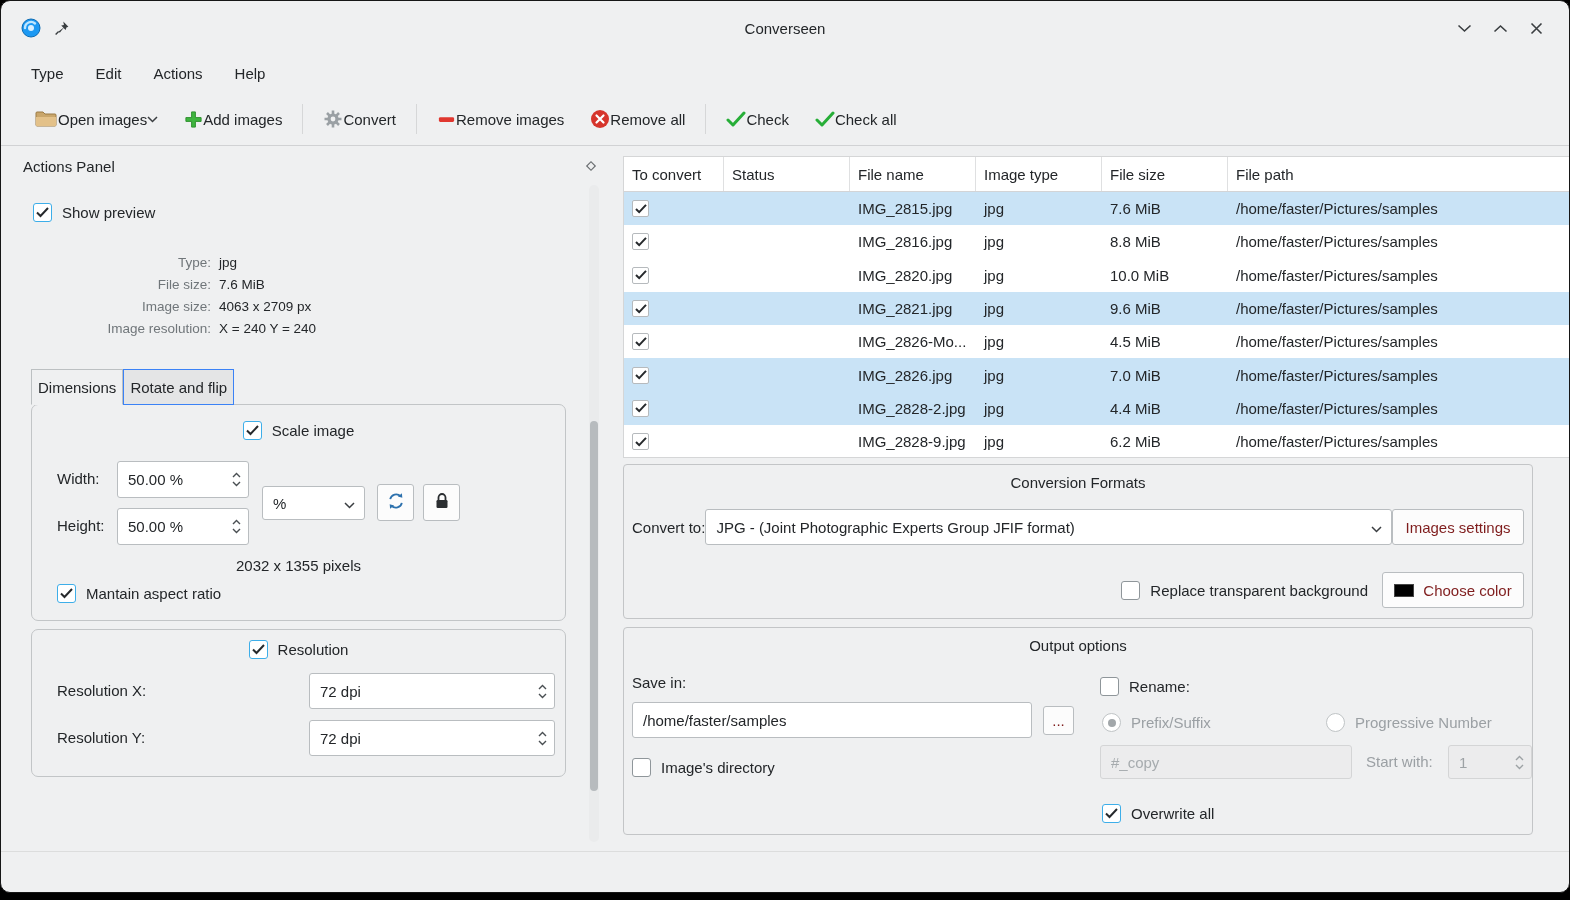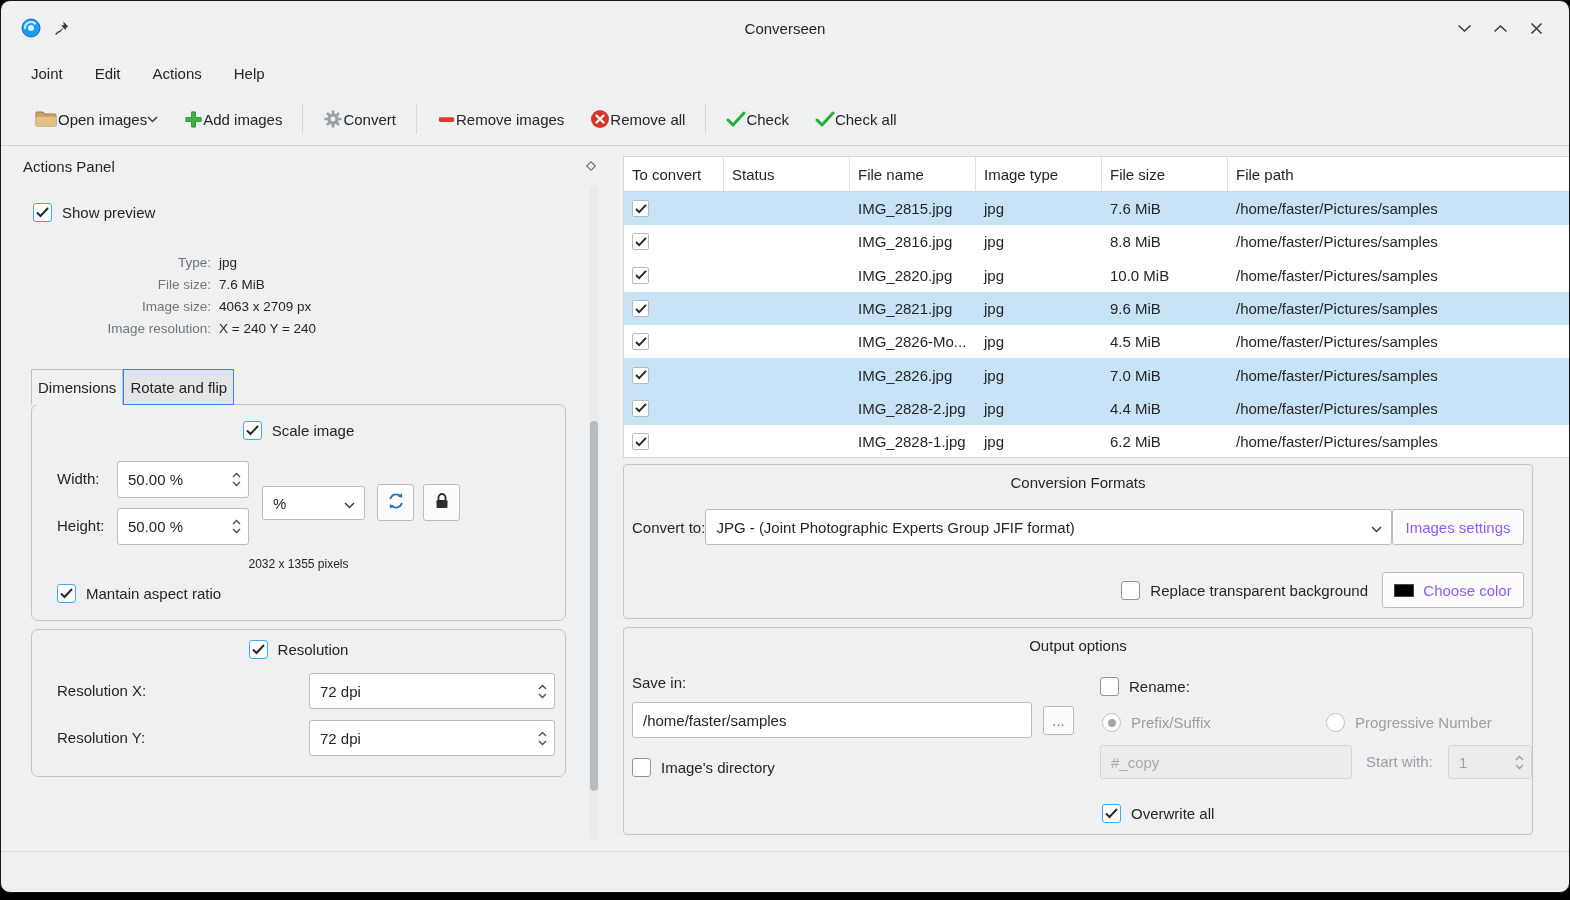--- a/index.html
+++ b/index.html
@@ -27,21 +27,21 @@
 
 
 .cb{width:19px;height:19px;border:1.5px solid #8f969a;border-radius:3px;background:#fff;display:inline-flex;align-items:center;justify-content:center;flex:none}
 .cb svg{display:none}
 .cb.checked{border-color:#3daee9}
 .cb.checked svg{display:block}
 .cb-row{display:inline-flex;align-items:center;gap:10px}
 .radio{width:19px;height:19px;border:1.5px solid #9aa0a3;border-radius:50%;background:#fff;display:inline-flex;align-items:center;justify-content:center;flex:none}
 .radio.disabled{border-color:#c0c4c6}
 .radio.on::after{content:"";width:8px;height:8px;border-radius:50%;background:#a2a7aa}
-.btn{display:inline-flex;align-items:center;justify-content:center;gap:9px;background:#fcfcfc;border:1px solid #b9bdc0;border-radius:3px;color:#8b5cf6}
+.btn{display:inline-flex;align-items:center;justify-content:center;gap:9px;background:#fcfcfc;border:1px solid #b9bdc0;border-radius:3px;color:#7f1d1d}
 .input,.spin,.combo{background:#fff;border:1px solid #b9bdc0;border-radius:3px;font-family:inherit;font-size:15px;color:#232629}
 .input{padding:0 10px;outline:none}
 .input.disabled{background:#ececed;border-color:#d4d5d6;color:#a6abae}
 .spin{display:flex;align-items:center;justify-content:space-between;padding:0 7px 0 10px}
 .spin.disabled{background:#ececed;border-color:#d4d5d6;color:#9da2a5}
 .combo{display:flex;align-items:center;justify-content:space-between;padding:0 9px 0 10px}
 .arrows{display:flex;flex-direction:column;gap:3px;align-items:center}
 .greylbl{color:#9ba0a4}
 
 
@@ -51,21 +51,21 @@
 .info{position:absolute;left:0;top:108px;width:560px;display:grid;grid-template-columns:210px 1fr;column-gap:8px;row-gap:7px;font-size:13.5px}
 .info .lbl{text-align:right;color:#70767a}
 .tabs{position:absolute;left:30px;top:222px;display:flex;z-index:2}
 .tab{height:36px;display:flex;align-items:center;padding:0 6px;border:1px solid #3b82f6;background:#e4e5e6}
 .tab.active{background:#eff0f1;border-color:#bcc0c2;border-bottom-color:#eff0f1}
 .frame{position:absolute;left:30px;width:535px;border:1px solid #c2c5c7;border-radius:7px}
 .frame1{top:257px;height:217px}
 .frame2{top:482px;height:148px}
 .center-row{position:absolute;left:0;right:0;display:flex;justify-content:center}
 .flabel{position:absolute;line-height:20px}
-.smalltext{font-size:12px}
+.smalltext{font-size:15px}
 .lp-scroll{position:absolute;right:10px;top:38px;bottom:0;width:10px;background:#eaebec;border-radius:5px}
 .lp-thumb{position:absolute;left:1px;width:8px;top:236px;height:370px;background:#b7bbbe;border-radius:4px}
 
 
 .file-table{position:absolute;left:622px;top:155px;width:1080px;height:302px;background:#fff;border:1px solid #d5d6d7}
 .thead{display:grid;grid-template-columns:100px 126px 126px 126px 126px 1fr;height:35px;border-bottom:1px solid #d3d4d6}
 .th{display:flex;align-items:center;padding-left:8px;border-right:1px solid #dfe0e1;white-space:nowrap;overflow:hidden}
 .th:last-child{border-right:none}
 .tbody{position:absolute;top:35px;left:0;right:14px;bottom:0;overflow:hidden}
 .trow{display:grid;grid-template-columns:100px 126px 126px 126px 126px 1fr;height:33.3px}
@@ -125,21 +125,21 @@
         </span>
       <span class="wbtn">
           <svg width="13" height="13" viewBox="0 0 13 13">
             <path d="M1.5 1.5l10 10M11.5 1.5l-10 10" stroke="#3a3e41" stroke-width="1.6"></path>
           </svg>
         </span>
     </div>
   </div>
 
   <div class="menubar">
-    <span class="menu-item">Joint</span>
+    <span class="menu-item">Type</span>
     <span class="menu-item">Edit</span>
     <span class="menu-item">Actions</span>
     <span class="menu-item">Help</span>
   </div>
 
   <div class="toolbar">
     <div class="tbtn">
       <span class="ticon">
           <svg width="24" height="20" viewBox="0 0 24 20">
             <path d="M2 4c0-.6.4-1 1-1h6l2 2h10c.6 0 1 .4 1 1v10c0 .6-.4 1-1 1H3c-.6 0-1-.4-1-1V4z" fill="#c9a66b" stroke="#9b7b45"></path>
@@ -464,21 +464,21 @@
         </div>
         <div class="trow">
           <div class="cell">
             <span class="row-cb">
               <svg width="12" height="10" viewBox="0 0 13 11">
                 <path d="M1 5.5L4.5 9L12 1" fill="none" stroke="#26292c" stroke-width="2.2"></path>
               </svg>
             </span>
           </div>
           <div class="cell"></div>
-          <div class="cell">IMG_2828-1.jpg</div>
+          <div class="cell">IMG_2828-9.jpg</div>
           <div class="cell">jpg</div>
           <div class="cell">6.2 MiB</div>
           <div class="cell">/home/faster/Pictures/samples</div>
         </div>
       </div>
     <div class="vscroll">
         <div class="vthumb"></div>
       </div>
   </div>
 

